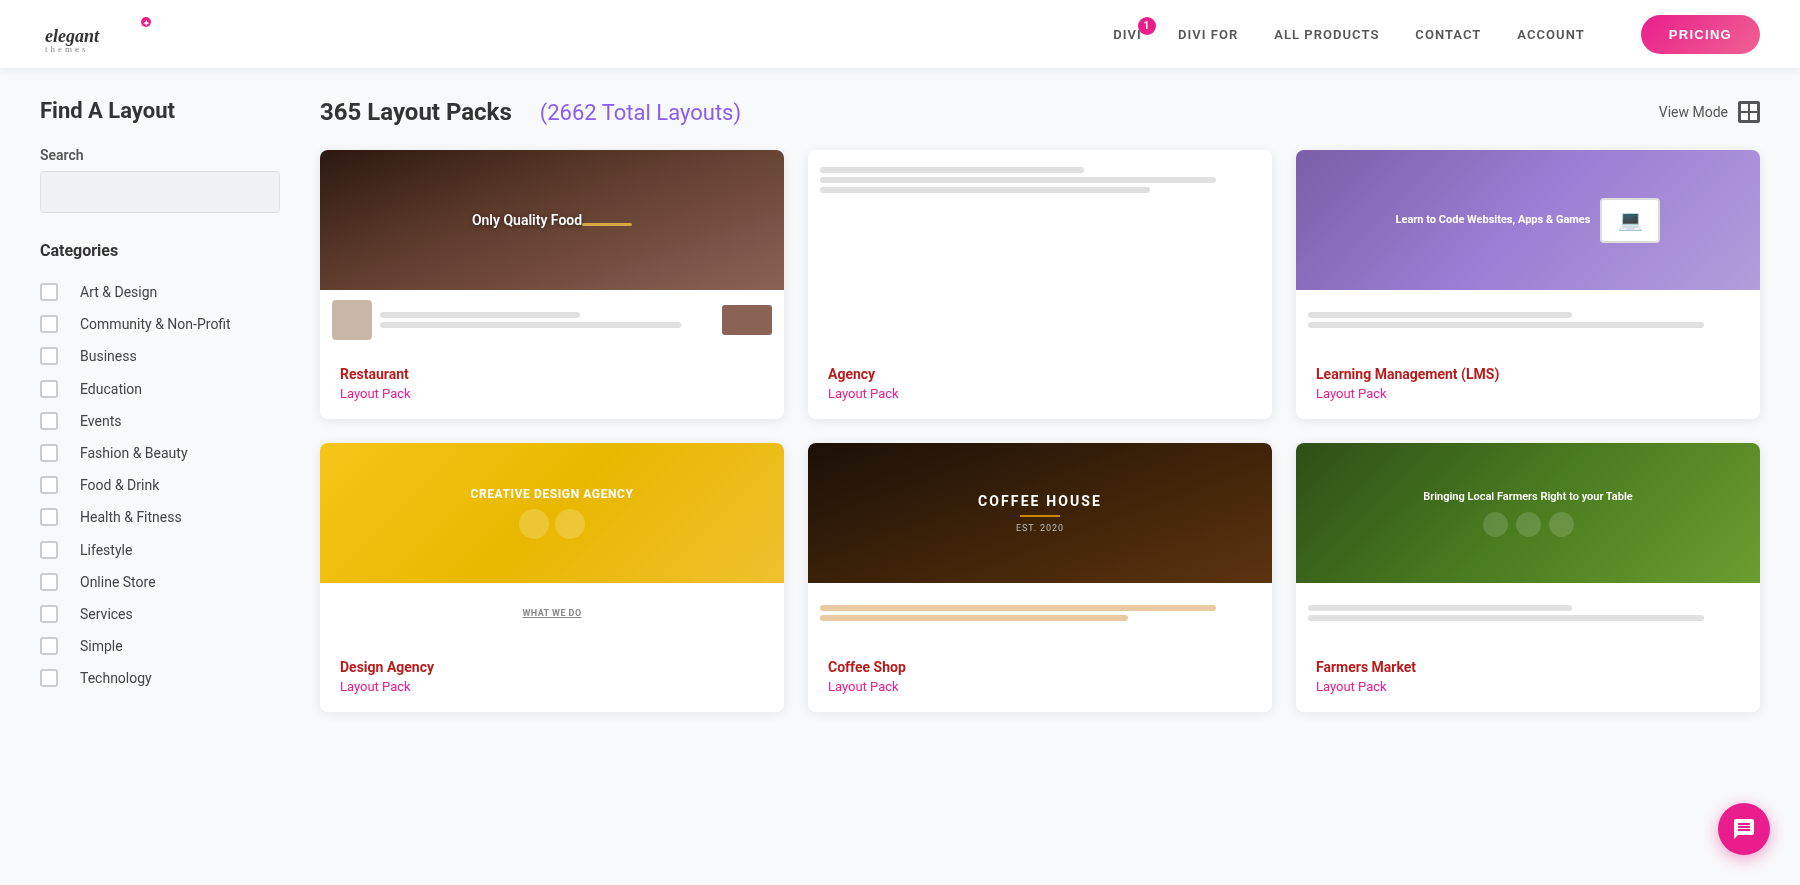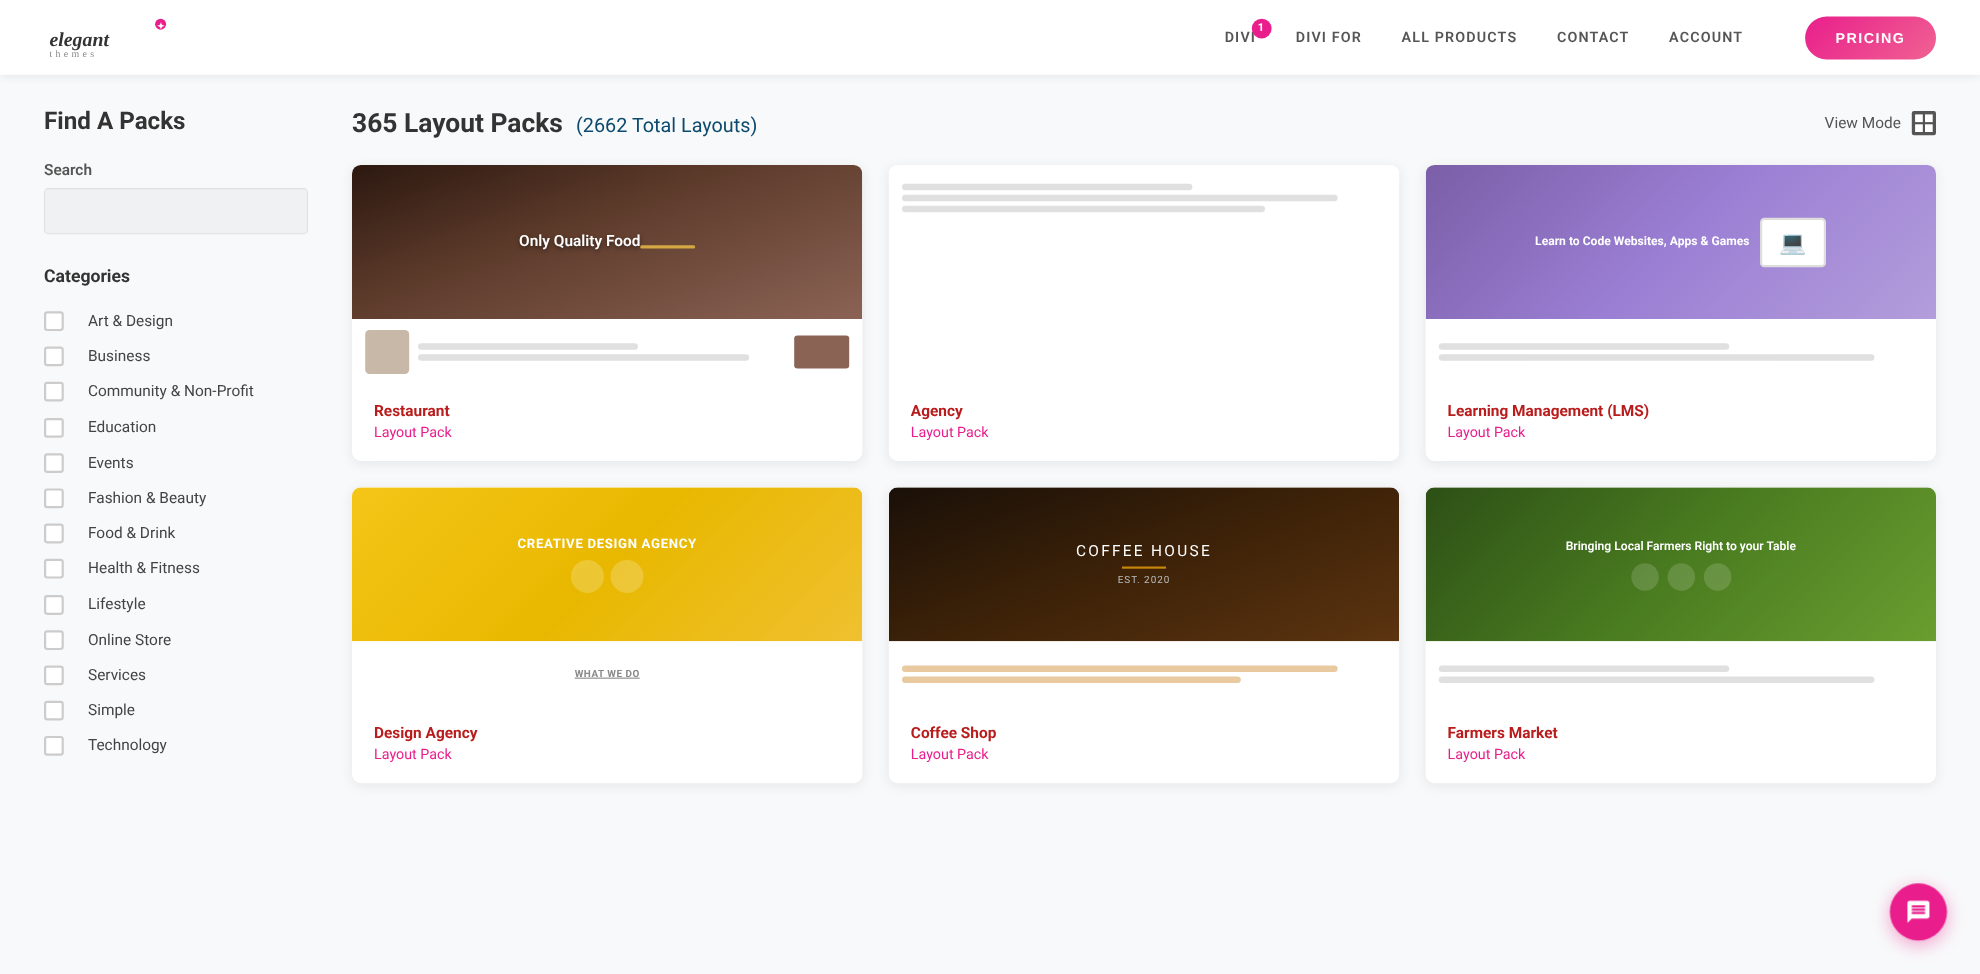--- a/index.html
+++ b/index.html
@@ -123,24 +123,24 @@
       align-items: center;
       justify-content: space-between;
       margin-bottom: 24px;
     }
     .layout-count-title {
       font-size: 24px;
       font-weight: 700;
       color: #333;
     }
     .layout-count-sub {
-      font-size: 18px;
-      color: #0c4a6e;
+      font-size: 22px;
+      color: #8b5cf6;
       font-weight: 400;
-      margin-left: 8px;
+      margin-left: 24px;
     }
     .view-mode {
       display: flex;
       align-items: center;
       gap: 10px;
       font-size: 14px;
       color: #555;
       cursor: pointer;
     }
     .grid-icon {
@@ -320,21 +320,21 @@
     .design-agency-text {
       color: #fff;
       font-size: 12px;
       font-weight: 700;
       text-transform: uppercase;
       letter-spacing: 0.05em;
     }
     .coffee-text {
       color: #fff;
       font-size: 14px;
-      font-weight: 400;
+      font-weight: 700;
       letter-spacing: 0.15em;
       text-transform: uppercase;
     }
     .farmers-text {
       color: #fff;
       font-size: 11px;
       font-weight: 600;
       text-align: center;
       line-height: 1.4;
     }
@@ -369,40 +369,40 @@
     <div class="nav-item">
       <span>ACCOUNT</span>
     </div>
     <button class="pricing-btn">PRICING</button>
   </nav>
 </header>
 
 <div class="main-layout">
 
   <aside class="sidebar">
-    <h1 class="sidebar-title">Find A Packs</h1>
+    <h1 class="sidebar-title">Find A Layout</h1>
 
     <label class="search-label">Search</label>
     <input class="search-input" type="text" style="">
 
     <h2 class="categories-title">Categories</h2>
 
     <div class="categories-list" id="categories-container">
 
     <div class="category-item">
     <div class="category-checkbox"></div>
     <span class="category-label">Art &amp; Design</span>
   </div>
         <div class="category-item">
     <div class="category-checkbox"></div>
+    <span class="category-label">Community &amp; Non-Profit</span>
+  </div>
+        <div class="category-item">
+    <div class="category-checkbox"></div>
     <span class="category-label">Business</span>
-  </div>
-        <div class="category-item">
-    <div class="category-checkbox"></div>
-    <span class="category-label">Community &amp; Non-Profit</span>
   </div>
         <div class="category-item">
     <div class="category-checkbox"></div>
     <span class="category-label">Education</span>
   </div>
         <div class="category-item">
     <div class="category-checkbox"></div>
     <span class="category-label">Events</span>
   </div>
         <div class="category-item">

